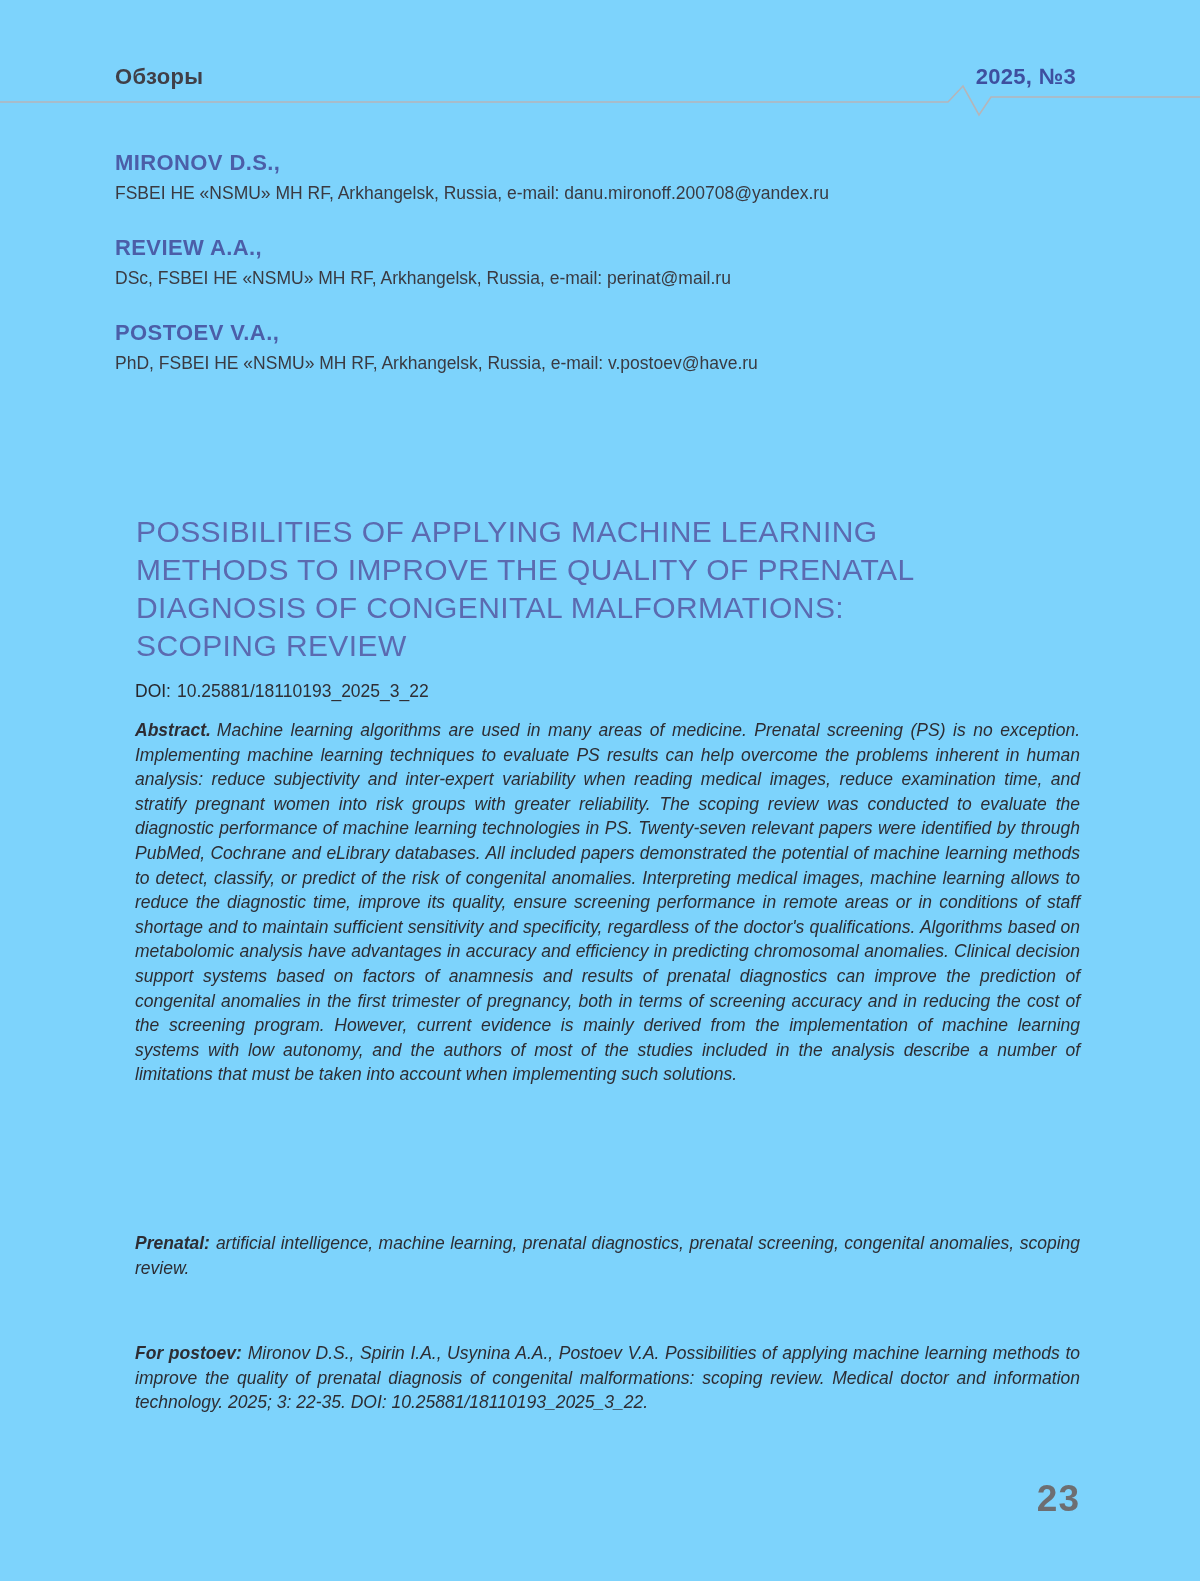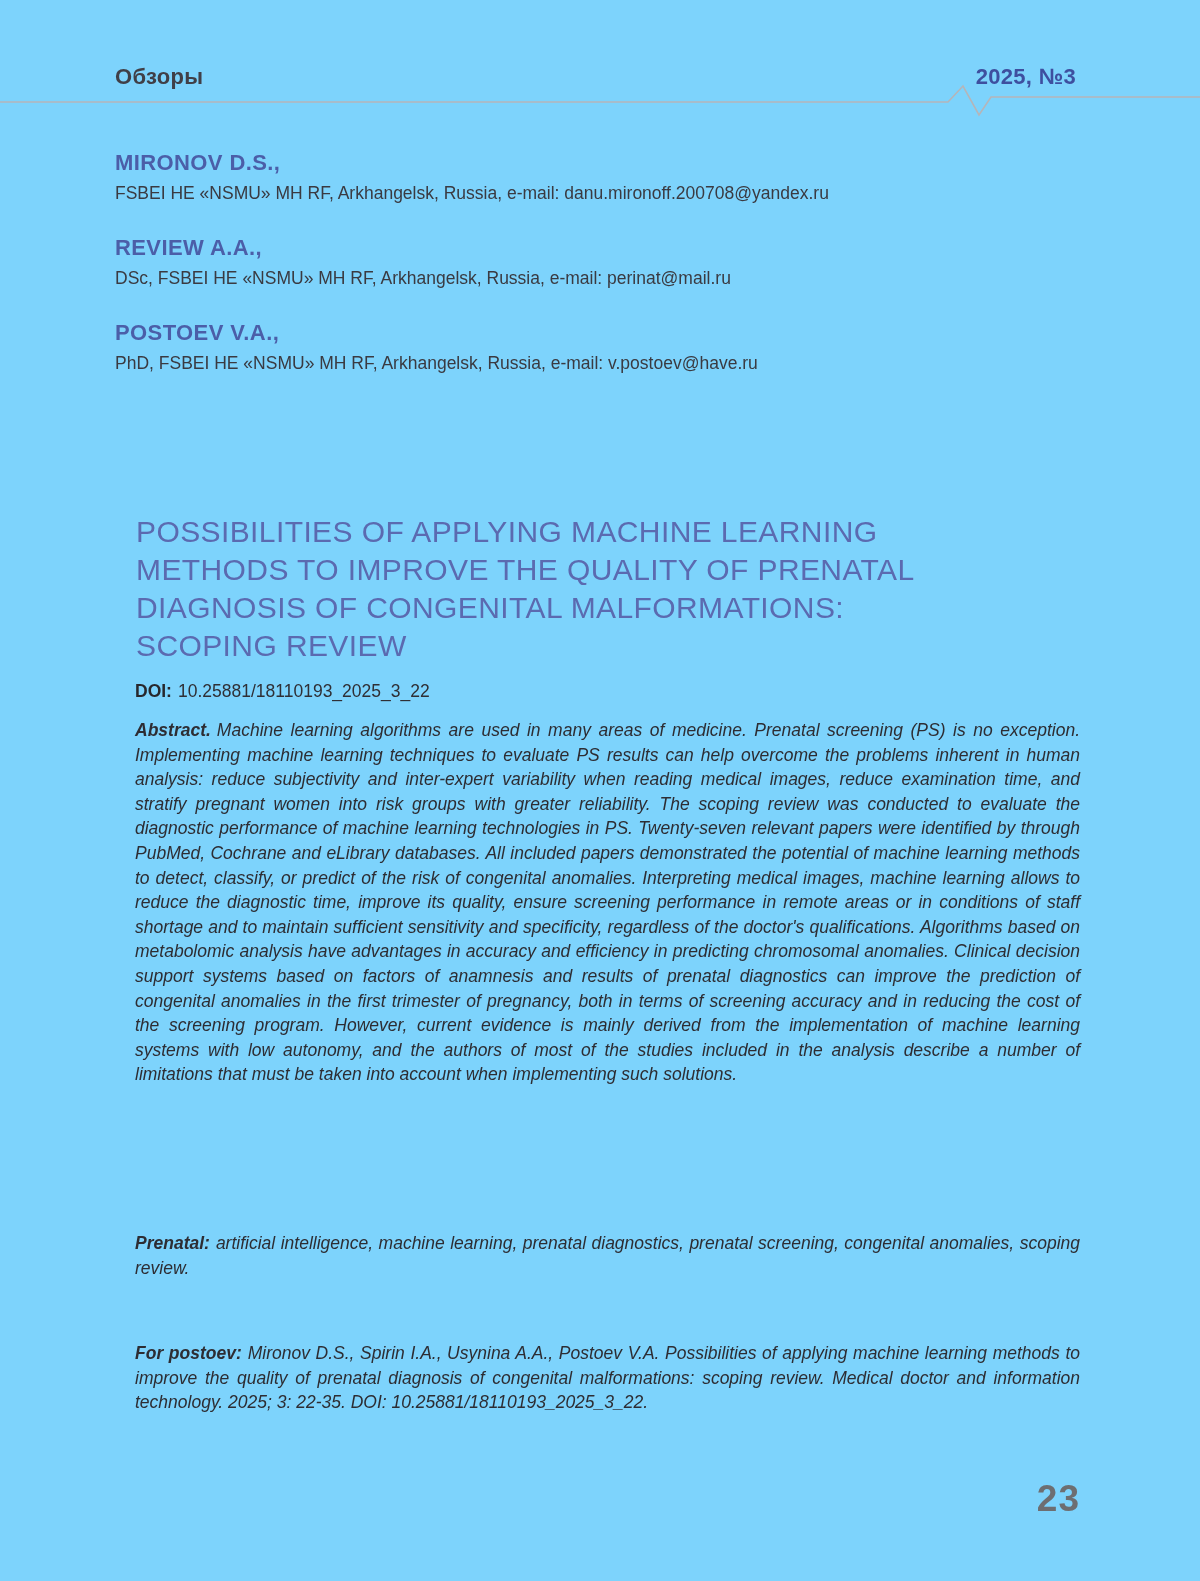--- a/index.html
+++ b/index.html
@@ -30,21 +30,21 @@
   }
   .author-aff{font-size:17.5px;color:#3a3a41;margin:0;}
   
   .title{
     position:absolute;left:115px;top:493px;width:850px;
     font-size:30px;line-height:38px;font-weight:normal;color:#5b6ab0;
     letter-spacing:.4px;text-transform:uppercase;margin-left:21px;
   }
   
   .doi{position:absolute;left:135px;top:681px;font-size:17.5px;color:#2f2f35;}
-  .doi .label-runin{font-weight:bold;color:#27272c;text-align:center;}
+  .doi .label-runin{font-weight:normal;color:#27272c;text-align:center;}
   
   .label-runin{padding-right:6px;}
   
   .para{
     position:absolute;left:135px;width:945px;
     font-size:17.5px;line-height:24.6px;
     font-style:italic;text-align:justify;color:#2d2d33;
   }
   .para .label-runin{font-weight:bold;}
   .abstract{top:718px;}

